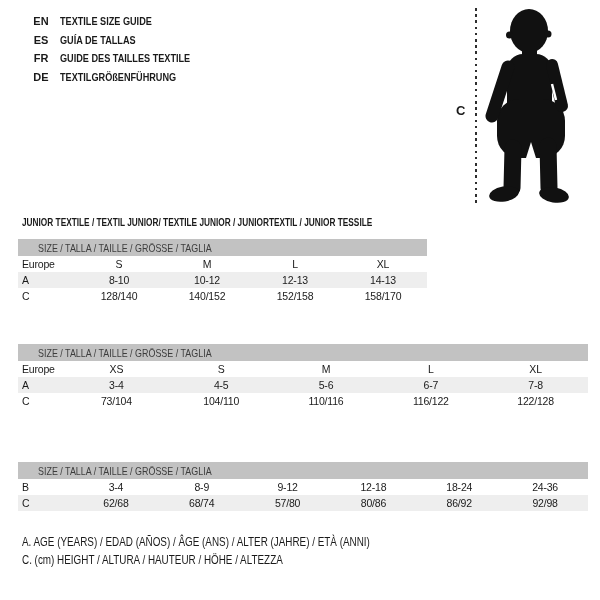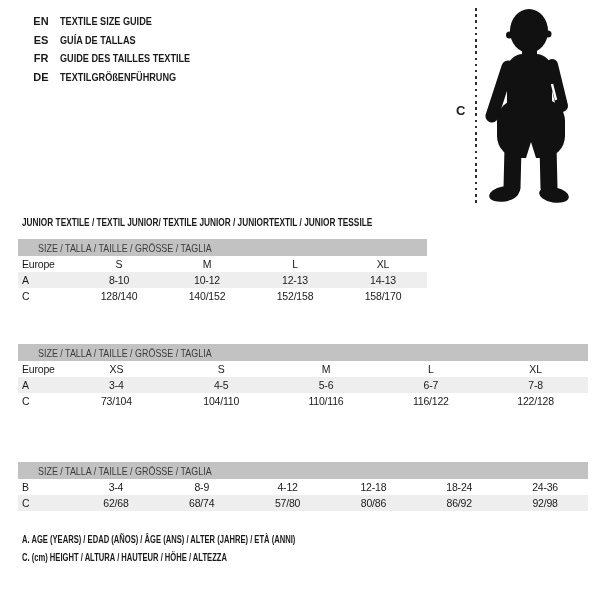--- a/index.html
+++ b/index.html
@@ -39,21 +39,21 @@
   .trow{height:16px;display:grid;align-items:center;font-size:10.5px;letter-spacing:-.2px;}
   .t1 .trow{grid-template-columns:57px 1fr 1fr 1fr 1fr;}
   .t2 .trow{grid-template-columns:46px 1fr 1fr 1fr 1fr 1fr;}
   .t3 .trow{grid-template-columns:55px 1fr 1fr 1fr 1fr 1fr 1fr;}
   .stripe{background:#eeeeee;}
   .cl{padding-left:4px;}
   .cd{text-align:center;}
 
   
   .legend{position:absolute;left:22px;top:534px;}
-  .legend-line{height:17.5px;font-weight:bold;font-size:10px;}
+  .legend-line{height:17.5px;font-weight:normal;font-size:13px;}
 </style>
 </head>
 <body>
 
 <div class="canvas">
 
   <div class="langs">
     <div class="lang-row">
       <span class="lang-code">EN</span>
       <span class="cx83">TEXTILE SIZE GUIDE</span>
@@ -154,21 +154,21 @@
   </div>
 
   <div class="tbl t3" style="top:462px">
     <div class="thead">
       <span class="cx85">SIZE / TALLA / TAILLE / GRÖSSE / TAGLIA</span>
     </div>
     <div class="trow">
       <span class="cl">B</span>
       <span class="cd">3-4</span>
       <span class="cd">8-9</span>
-      <span class="cd">4-12</span>
+      <span class="cd">9-12</span>
       <span class="cd">12-18</span>
       <span class="cd">18-24</span>
       <span class="cd">24-36</span>
     </div>
     <div class="trow stripe">
       <span class="cl">C</span>
       <span class="cd">62/68</span>
       <span class="cd">68/74</span>
       <span class="cd">57/80</span>
       <span class="cd">80/86</span>

